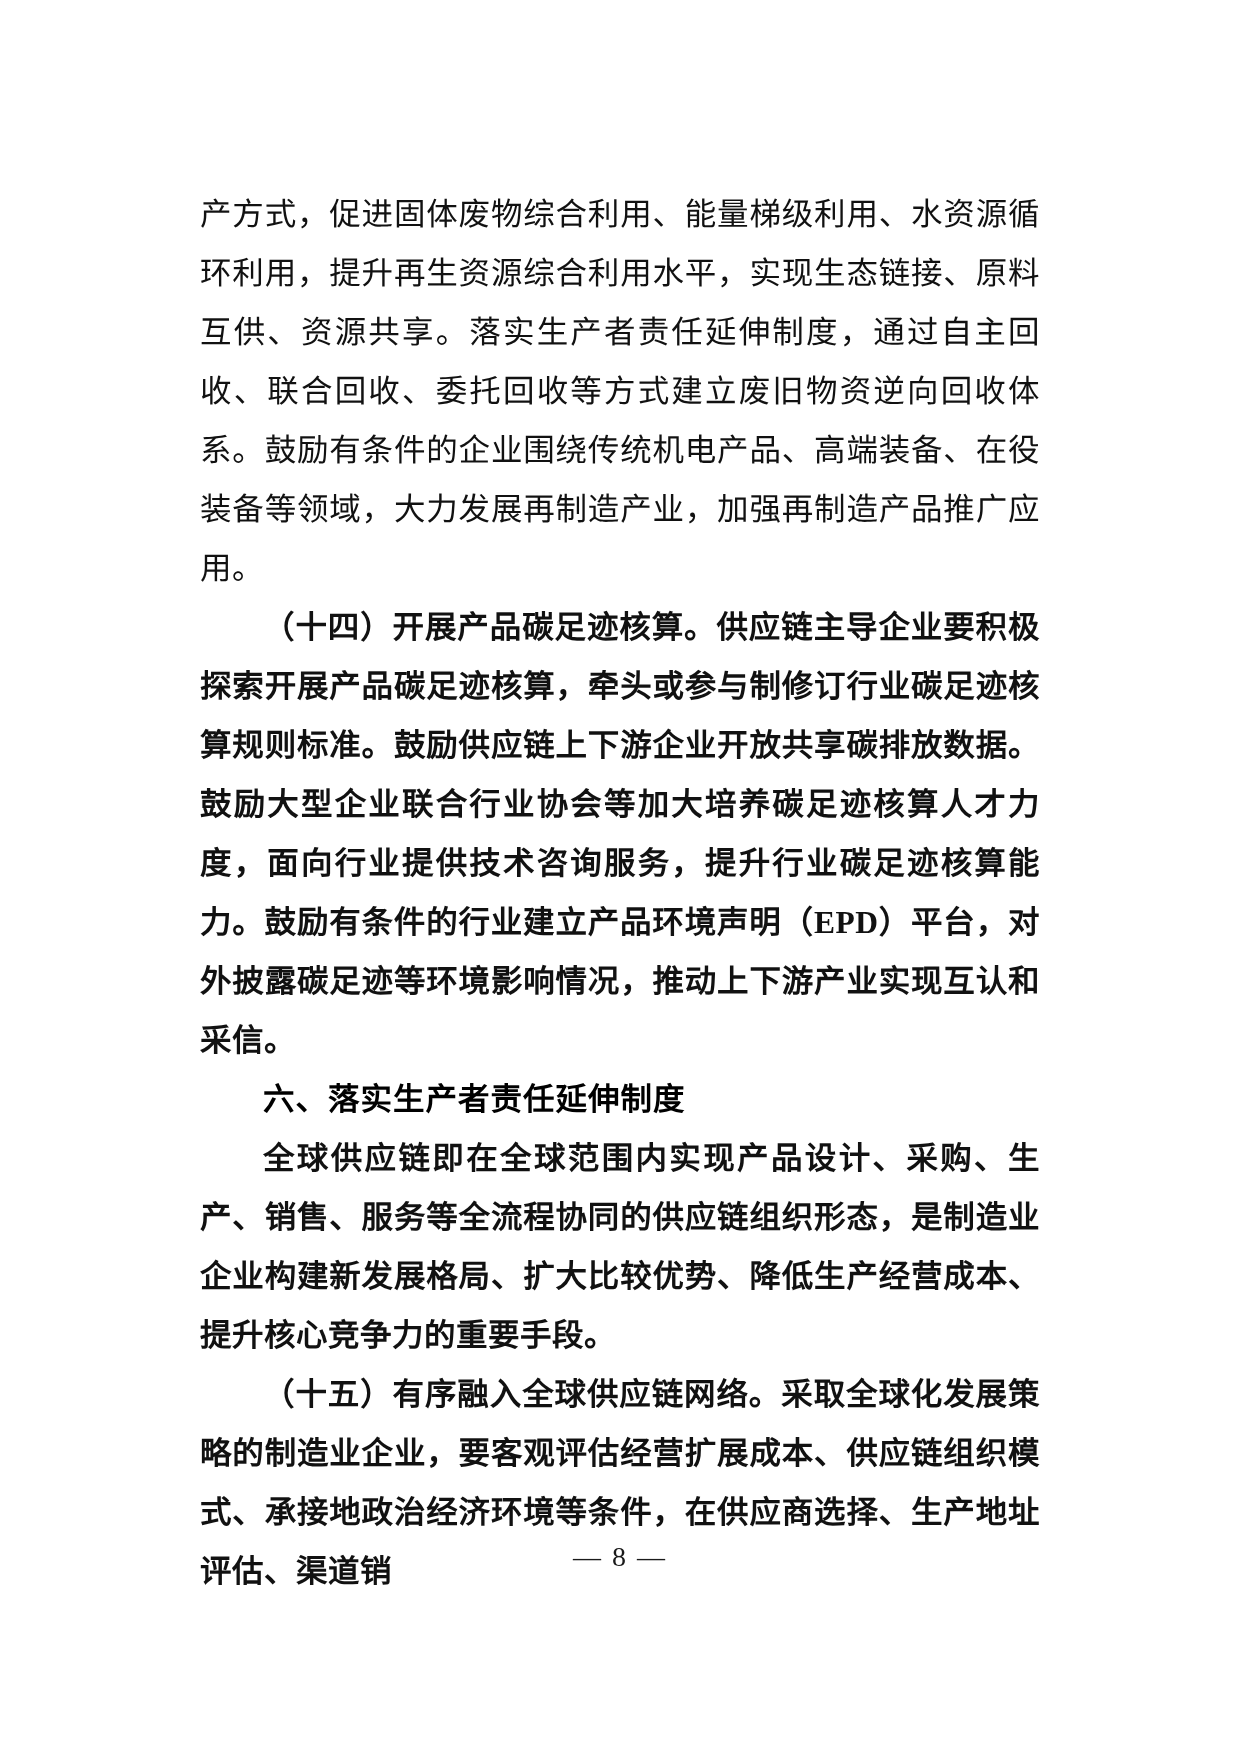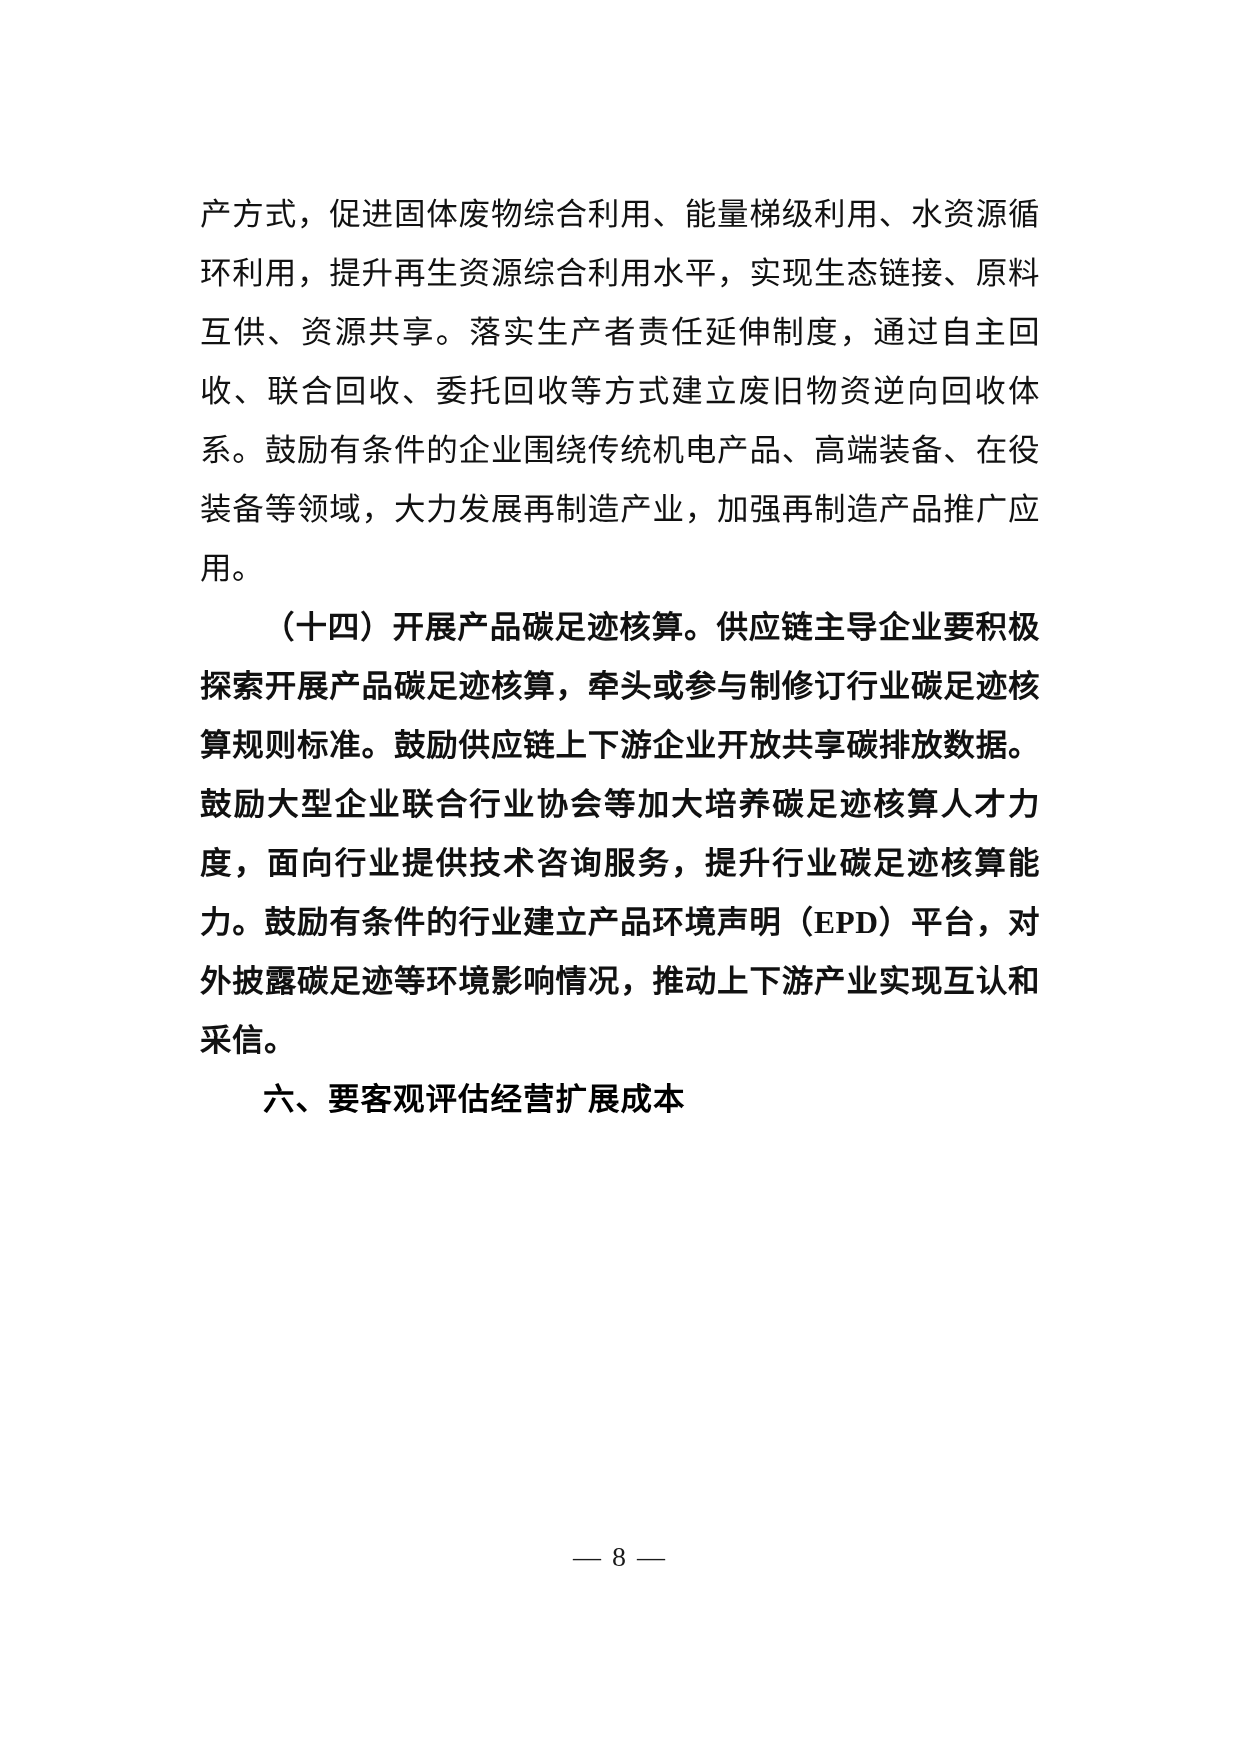--- a/index.html
+++ b/index.html
@@ -67,18 +67,20 @@
     padding-left: 0;
   }
 </style>
 </head>
 <body>
 
 <div class="page">
   <div class="doc-body">
     <p class="para">产方式，促进固体废物综合利用、能量梯级利用、水资源循环利用，提升再生资源综合利用水平，实现生态链接、原料互供、资源共享。落实生产者责任延伸制度，通过自主回收、联合回收、委托回收等方式建立废旧物资逆向回收体系。鼓励有条件的企业围绕传统机电产品、高端装备、在役装备等领域，大力发展再制造产业，加强再制造产品推广应用。</p>
     <p class="para indent">（十四）开展产品碳足迹核算。供应链主导企业要积极探索开展产品碳足迹核算，牵头或参与制修订行业碳足迹核算规则标准。鼓励供应链上下游企业开放共享碳排放数据。鼓励大型企业联合行业协会等加大培养碳足迹核算人才力度，面向行业提供技术咨询服务，提升行业碳足迹核算能力。鼓励有条件的行业建立产品环境声明（EPD）平台，对外披露碳足迹等环境影响情况，推动上下游产业实现互认和采信。</p>
-    <h2 class="section-heading">六、要客观评估经营扩展成本</h2>
+    <h2 class="section-heading">六、落实生产者责任延伸制度</h2>
+    <p class="para indent">全球供应链即在全球范围内实现产品设计、采购、生产、销售、服务等全流程协同的供应链组织形态，是制造业企业构建新发展格局、扩大比较优势、降低生产经营成本、提升核心竞争力的重要手段。</p>
+    <p class="para indent">（十五）有序融入全球供应链网络。采取全球化发展策略的制造业企业，要客观评估经营扩展成本、供应链组织模式、承接地政治经济环境等条件，在供应商选择、生产地址评估、渠道销</p>
   </div>
   <div class="footer">
     <span class="page-number-wrap">— 8 —</span>
   </div>
 </div>
 
 </body></html>

